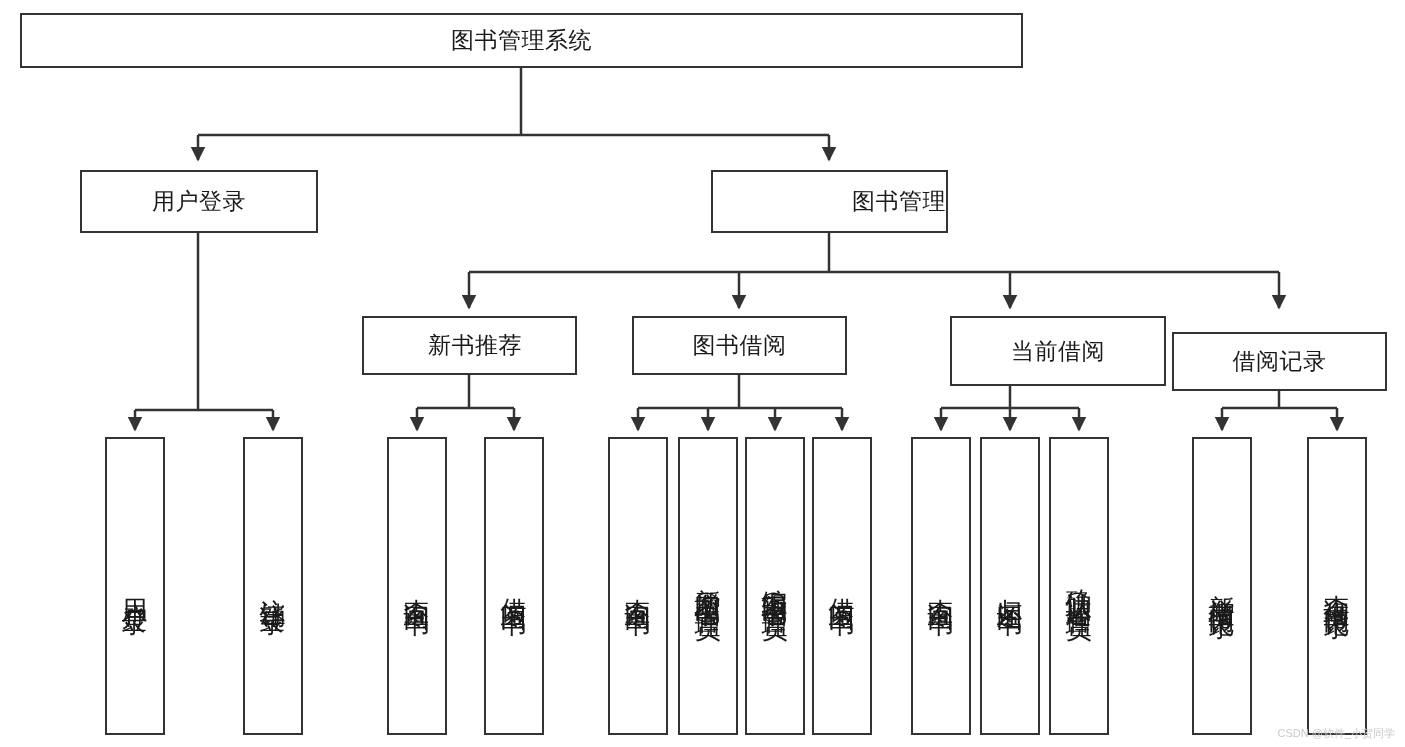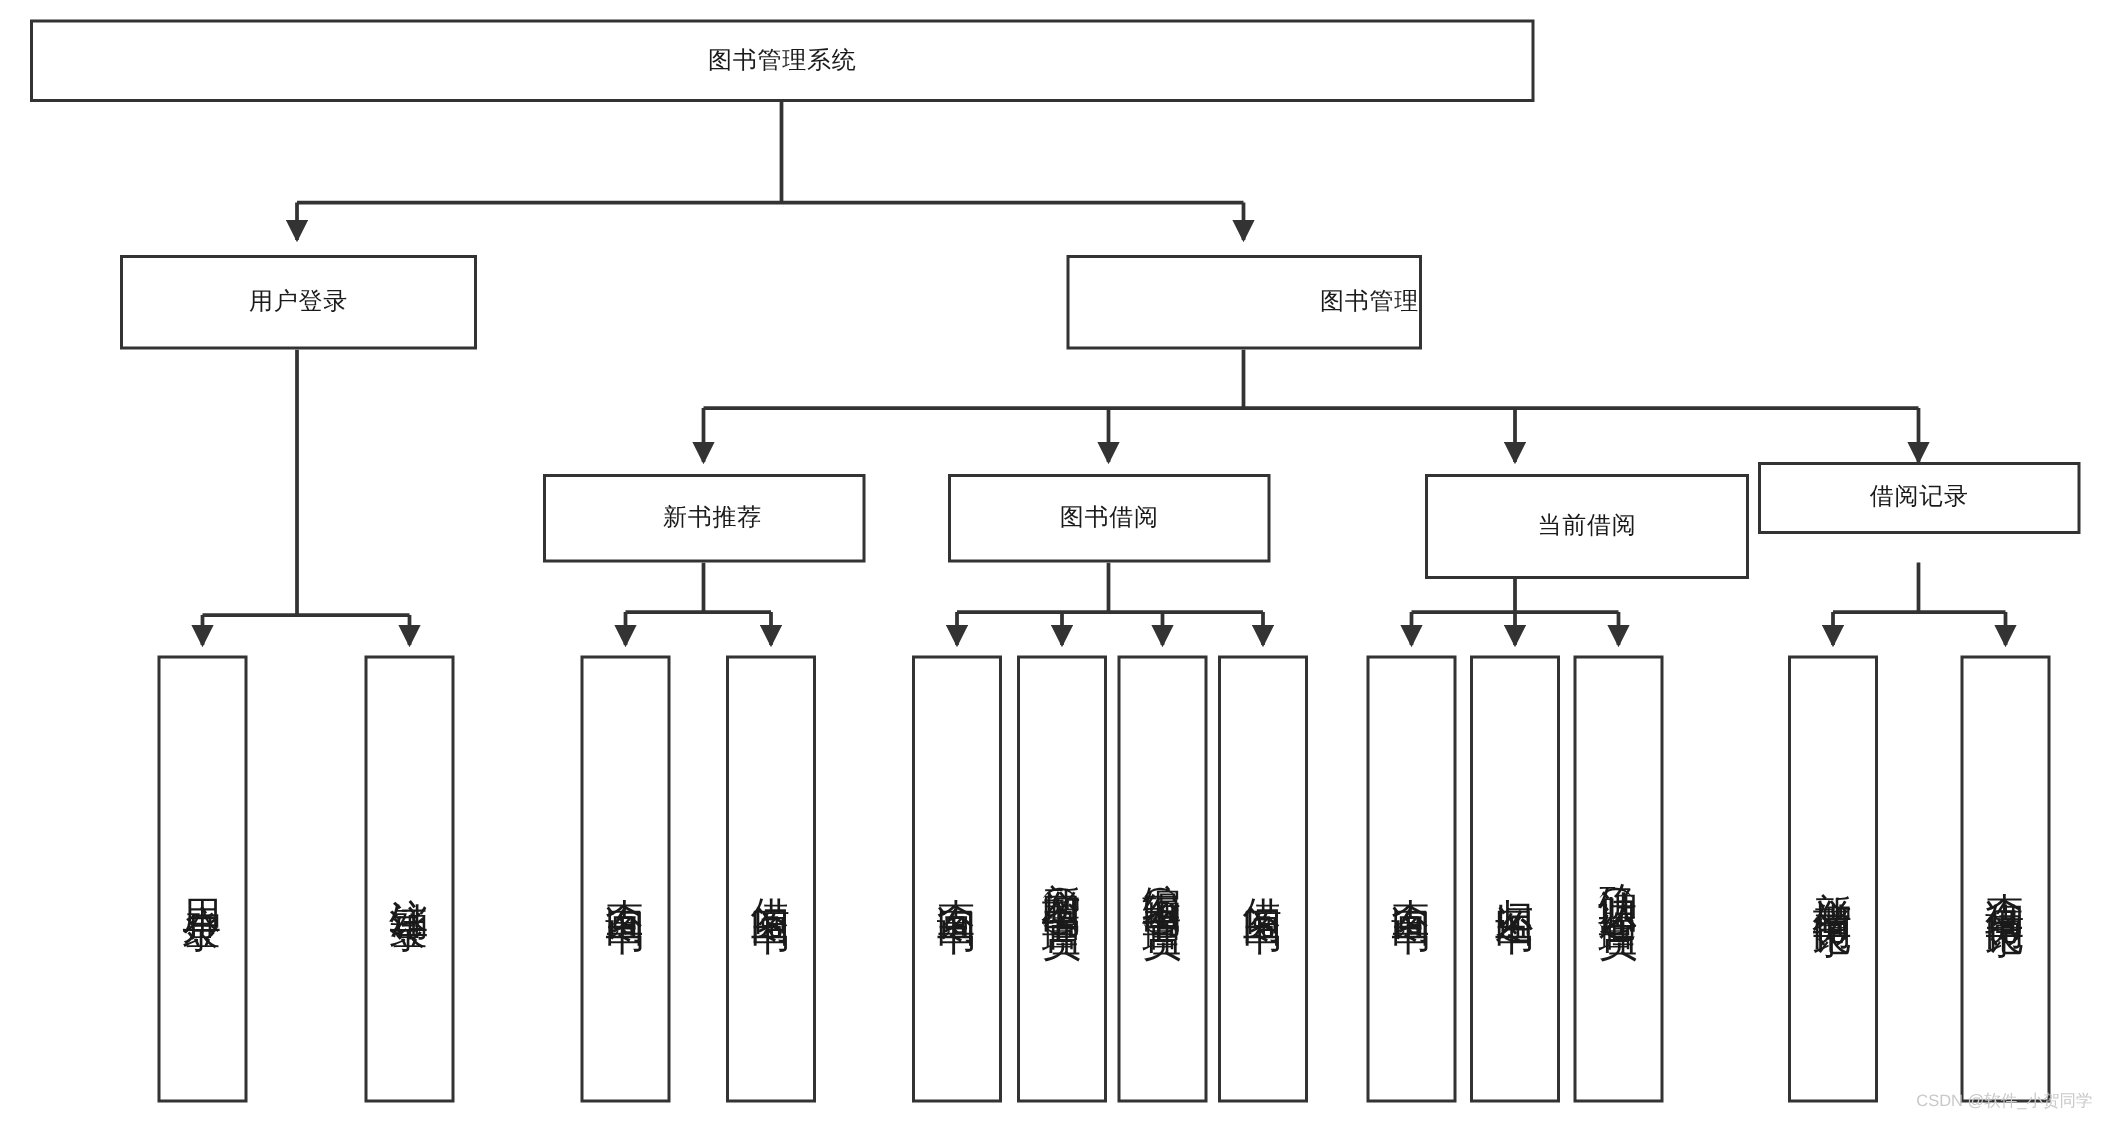--- a/index.html
+++ b/index.html
@@ -38,21 +38,21 @@
     z-index: 2;
   }
   .node .cap {
     display: block;
     text-align: center;
     line-height: 1.08;
     letter-spacing: 0.5px;
   }
   
   .node.h .cap {
-    font-size: 16px;
+    font-size: 23px;
     white-space: nowrap;
   }
   
   .node.v {
     align-items: center;
     justify-content: center;
   }
   .node.v .cap {
     writing-mode: vertical-rl;
     text-orientation: upright;
@@ -141,21 +141,21 @@
 
   <div class="node h" style="left:362px; top:316px; width:215px; height:59px;padding-left:11px;">
     <span class="cap">新书推荐</span>
   </div>
   <div class="node h" style="left:632px; top:316px; width:215px; height:59px;">
     <span class="cap">图书借阅</span>
   </div>
   <div class="node h" style="left:902px; top:316px; width:216px; height:70px;margin-left:48px;">
     <span class="cap">当前借阅</span>
   </div>
-  <div class="node h" style="left:1172px; top:308px; width:215px; height:48px;">
+  <div class="node h" style="left:1172px; top:332px; width:215px; height:59px;">
     <span class="cap">借阅记录</span>
   </div>
 
   <div class="node v" style="left:105px; top:437px; width:60px; height:298px;">
     <span class="cap">用户登录</span>
   </div>
   <div class="node v" style="left:243px; top:437px; width:60px; height:298px;">
     <span class="cap">注销登录</span>
   </div>
 

